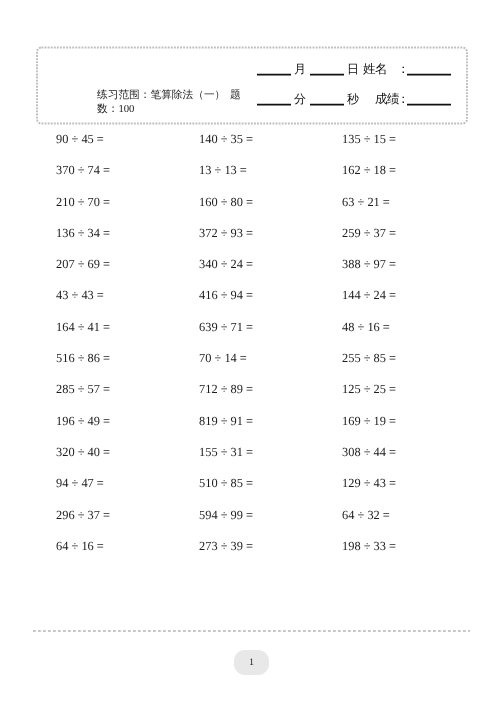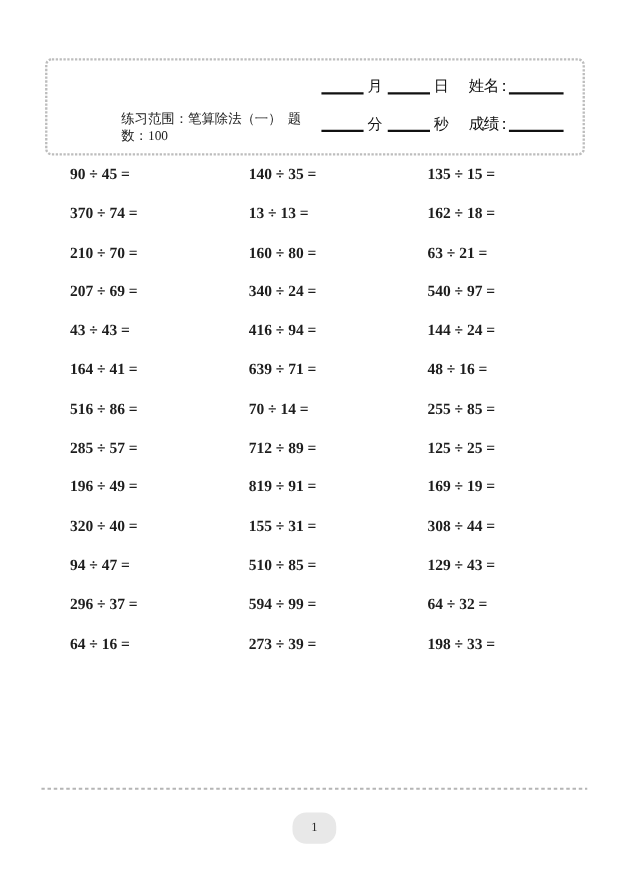--- a/index.html
+++ b/index.html
@@ -54,21 +54,20 @@
   .flab { position: absolute; top: 0px; }
   .flab2 { position: absolute; top: 0px; font-size: 12.5px; letter-spacing: -0.6px; }
   .fcolon { position: absolute; top: 0px; font-size: 12.5px; }
 
   
   .problems {
     position: absolute;
     left: 56px;
     top: 131px;
     width: 448px;
-    font-weight: bold;
   }
   .prow { position: relative; height: 31.3px; }
   .cell { position: absolute; top: 0; font-size: 12.4px; line-height: 16px; white-space: nowrap; color: #1d1d1d; }
   .c1 { left: 0px; }
   .c2 { left: 143px; }
   .c3 { left: 286px; }
 
   
   .footer-rule {
     position: absolute;
@@ -110,21 +109,21 @@
             <line x1="0" y1="2.7" x2="34" y2="2.7" stroke="#111" stroke-width="1.7"></line>
           </svg>
         </span>
         <span class="flab" style="left:37px">月</span>
         <span class="rule" style="left:53px;width:34px">
           <svg width="34" height="5" viewBox="0 0 34 5" aria-hidden="true">
             <line x1="0" y1="2.7" x2="34" y2="2.7" stroke="#111" stroke-width="1.7"></line>
           </svg>
         </span>
         <span class="flab" style="left:90px">日</span>
-        <span class="flab2" style="left:118px">姓名</span>
+        <span class="flab2" style="left:106px">姓名</span>
         <span class="fcolon" style="left:140px">：</span>
         <span class="rule" style="left:150px;width:44px">
           <svg width="44" height="5" viewBox="0 0 44 5" aria-hidden="true">
             <line x1="0" y1="2.7" x2="44" y2="2.7" stroke="#111" stroke-width="1.7"></line>
           </svg>
         </span>
       </div>
       <div class="frow">
         <span class="rule" style="left:0px;width:34px">
           <svg width="34" height="5" viewBox="0 0 34 5" aria-hidden="true">
@@ -158,23 +157,28 @@
         <div class="cell c1">370 ÷ 74 =</div>
         <div class="cell c2">13 ÷ 13 =</div>
         <div class="cell c3">162 ÷ 18 =</div>
       </div>
       <div class="prow">
         <div class="cell c1">210 ÷ 70 =</div>
         <div class="cell c2">160 ÷ 80 =</div>
         <div class="cell c3">63 ÷ 21 =</div>
       </div>
       <div class="prow">
+        <div class="cell c1">136 ÷ 34 =</div>
+        <div class="cell c2">372 ÷ 93 =</div>
+        <div class="cell c3">259 ÷ 37 =</div>
+      </div>
+      <div class="prow">
         <div class="cell c1">207 ÷ 69 =</div>
         <div class="cell c2">340 ÷ 24 =</div>
-        <div class="cell c3">540 ÷ 97 =</div>
+        <div class="cell c3">388 ÷ 97 =</div>
       </div>
       <div class="prow">
         <div class="cell c1">43 ÷ 43 =</div>
         <div class="cell c2">416 ÷ 94 =</div>
         <div class="cell c3">144 ÷ 24 =</div>
       </div>
       <div class="prow">
         <div class="cell c1">164 ÷ 41 =</div>
         <div class="cell c2">639 ÷ 71 =</div>
         <div class="cell c3">48 ÷ 16 =</div>

